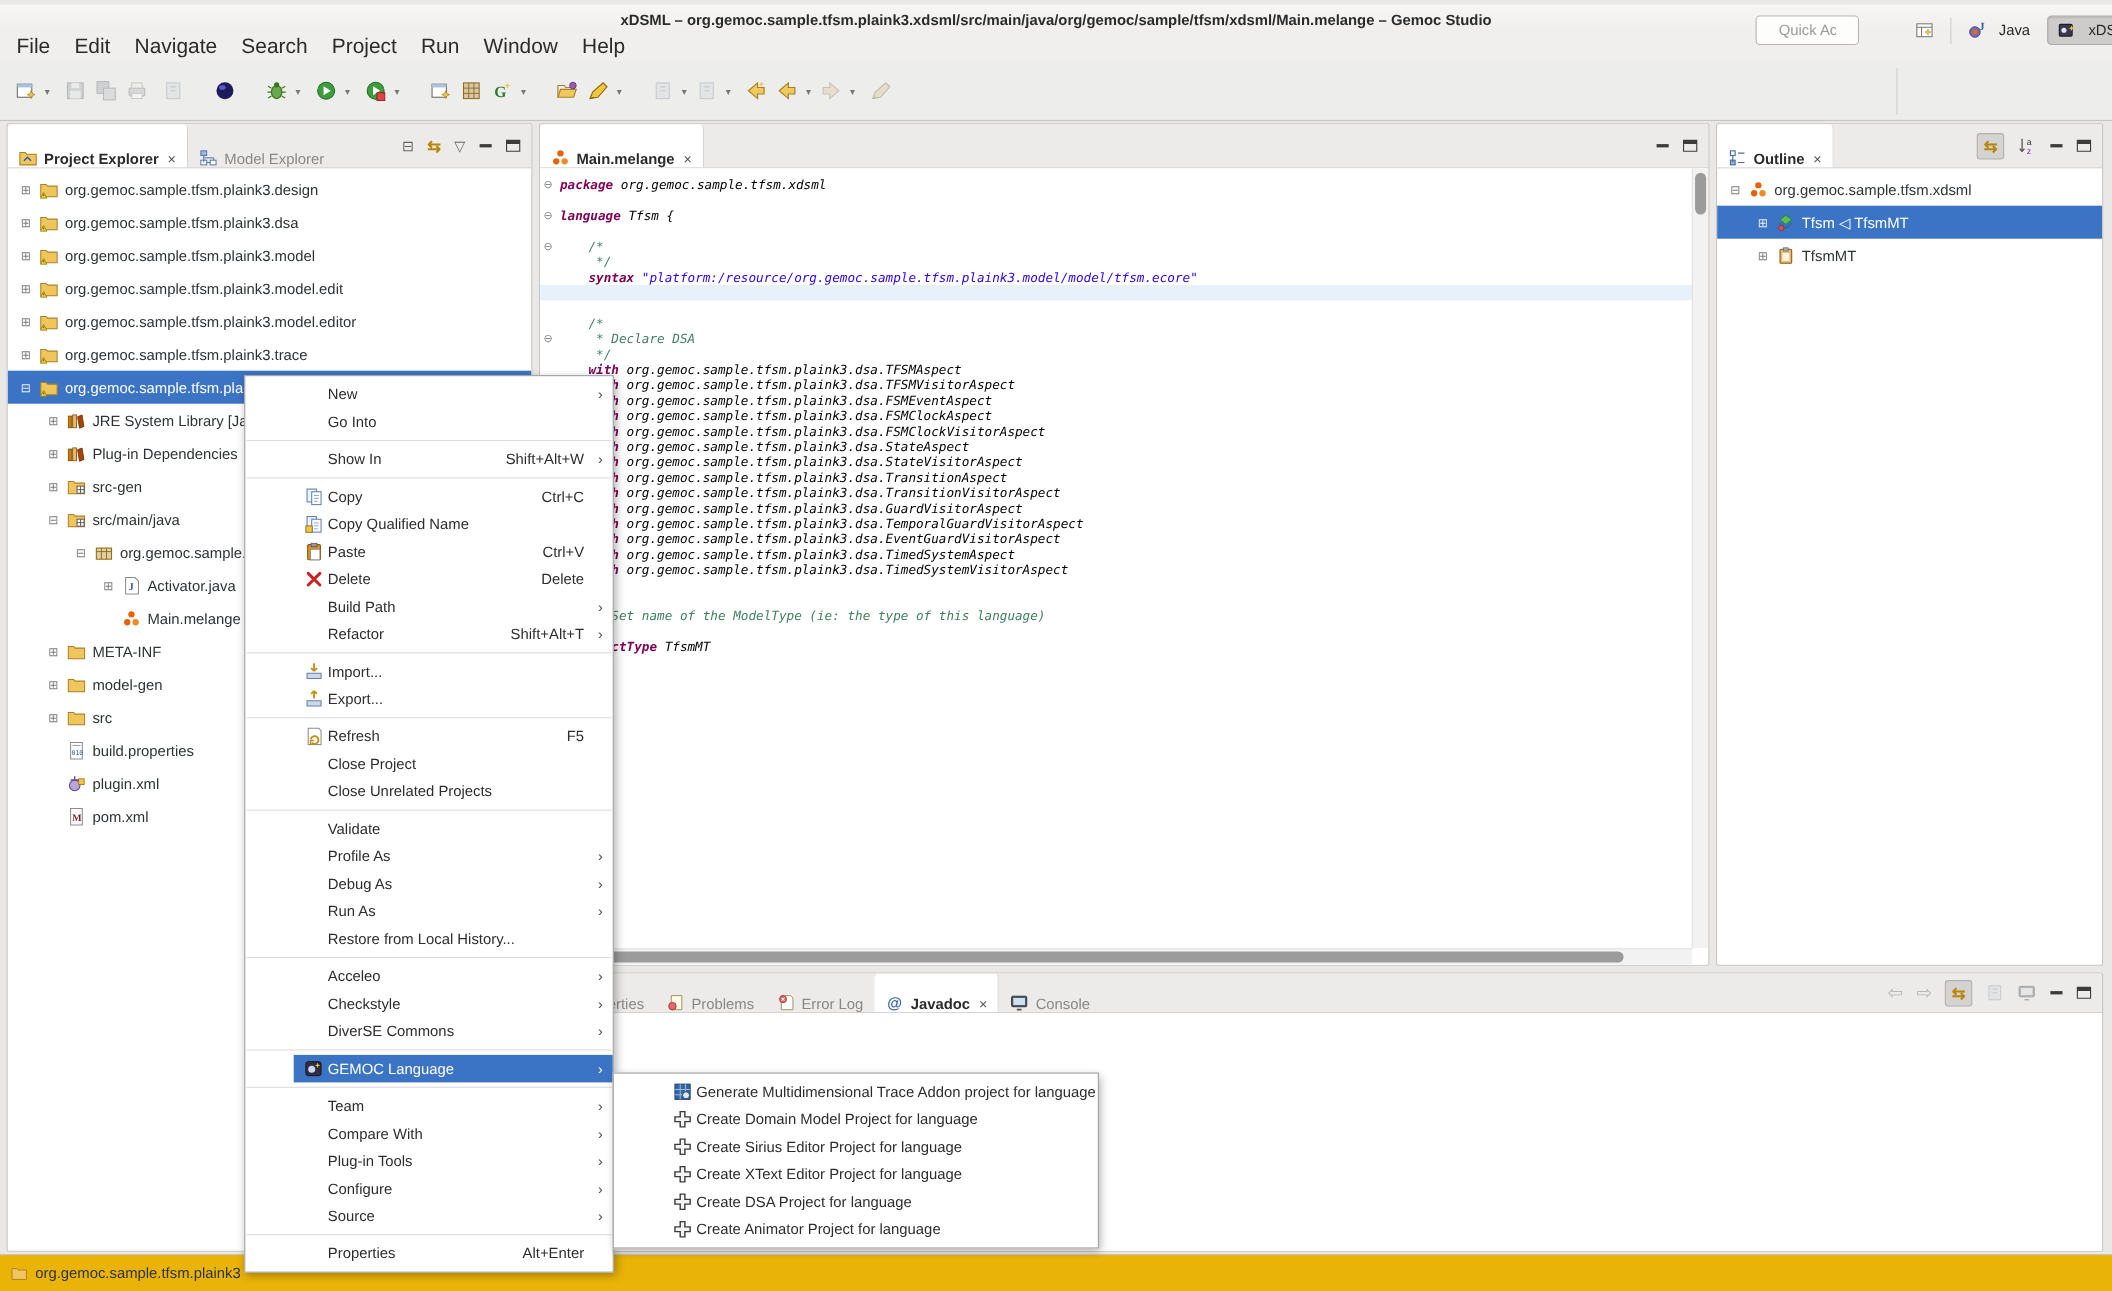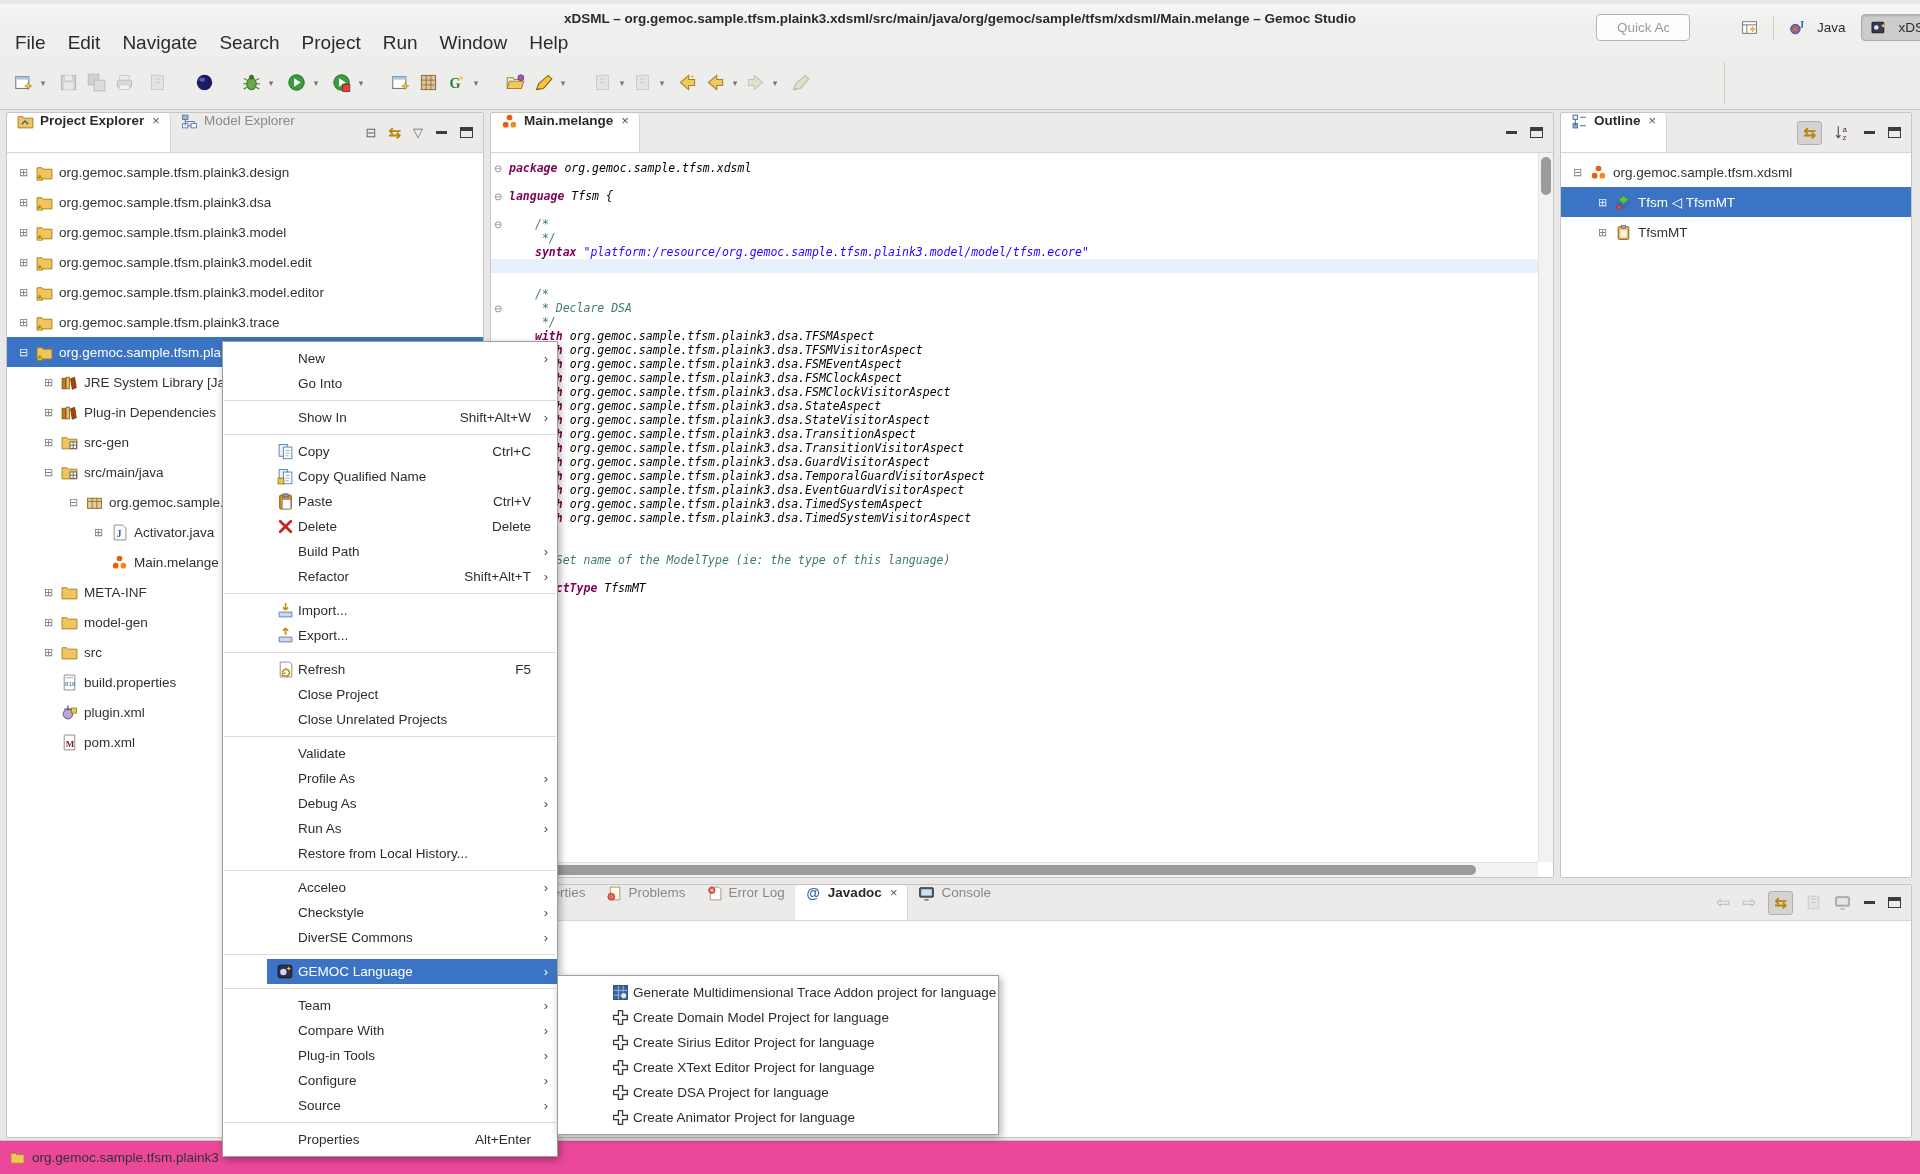--- a/index.html
+++ b/index.html
@@ -32,21 +32,21 @@
   #qa::placeholder { color:#9c9a97; }
   .vline { position:absolute; top:62px; width:1px; height:42px; background:#cfcecb; }
   #persp { position:absolute; left:1732px; top:14px; display:flex; align-items:center; gap:6px; }
   .pbtn { display:flex; align-items:center; gap:11px; padding:4px 9px; border-radius:4px; font-size:13.5px; color:#2b2b2b; }
   .pbtn.pressed { background:#cdccca; border:1px solid #aeadaa; box-shadow:inset 0 1px 2px rgba(0,0,0,.15); }
   .pdiv { width:1px; height:24px; background:#cfcecb; }
 
   
   .view { position:absolute; background:#fff; border:1px solid #c7c6c4; border-radius:2px; overflow:hidden; }
   .tabstrip { height:40px; background:#ecebe9; border-bottom:1px solid #d6d5d3; display:flex; align-items:stretch; }
-  .tab { display:flex; align-items:flex-start; gap:6px; padding:0 10px; font-size:13.5px; color:#8a8886; }
+  .tab { display:flex; align-items:flex-end; gap:6px; padding:0 10px; font-size:13.5px; color:#8a8886; }
   .tab.active { background:#fff; border-right:1px solid #d6d5d3; border-radius:4px 4px 0 0;
     color:#2b2b2b; font-weight:bold; }
   .tab .x { font-size:13px; color:#555; font-weight:normal; margin-left:2px; }
   .tools { margin-left:auto; display:flex; align-items:center; gap:12px; padding-right:10px; color:#555; }
   .tools .g { font-size:13px; color:#666; }
   .glink { color:#b8860b; font-size:15px; font-weight:bold; }
   .pressbox { background:#d4d3d1; border:1px solid #b2b1af; border-radius:3px; padding:2px 5px; }
   .mm { width:13px; height:11px; position:relative; display:inline-block; }
   .mm-min::after { content:""; position:absolute; left:1px; right:1px; top:4px; height:3px; background:#3c3c3c; }
   .mm-max { border:1.5px solid #3c3c3c; border-top:4px solid #3c3c3c; }
@@ -77,21 +77,21 @@
   .kw { color:#7f0055; font-weight:bold; }
   .cmt { color:#3f7f5f; }
   .str { color:#2a00ff; }
   .cur { background:#e7f1fc; margin-left:-18px; padding-left:18px; margin-right:-2px; }
   .hsb { position:absolute; left:0; right:15px; bottom:0; height:15px; background:#f2f2f2; border-top:1px solid #e2e2e2; }
   .hsb .th { position:absolute; left:2px; right:62px; top:2px; bottom:2px; background:#9b9b9b; border-radius:7px; }
   .vsb { position:absolute; right:0; top:0; bottom:15px; width:15px; background:#f2f2f2; border-left:1px solid #e2e2e2; }
   .vsb .th { position:absolute; left:2px; right:2px; top:4px; height:38px; background:#9b9b9b; border-radius:7px; }
 
   
-  #statusbar { position:absolute; left:0; top:1140px; width:1920px; height:34px; background:#ec4899;
+  #statusbar { position:absolute; left:0; top:1140px; width:1920px; height:34px; background:#eab308;
     border-top:1px solid #c6c5c4; display:flex; align-items:center; gap:7px; padding-left:10px; font-size:13.5px; }
 
   
   .menu { position:absolute; background:#fff; border:1px solid #9f9e9b;
     box-shadow:2px 3px 8px rgba(0,0,0,.32); padding:4px 0; z-index:50; }
   #ctx { left:222px; top:341px; width:336px; }
   #sub { left:557px; top:975px; width:442px; z-index:60; }
   .mi { display:flex; align-items:center; height:25px; padding:0 9px 0 6px; font-size:13.5px; color:#2d2d2d;margin-left:44px; }
   .mic { width:25px; display:flex; justify-content:center; align-items:center; flex:none; }
   .mil { white-space:nowrap; }

